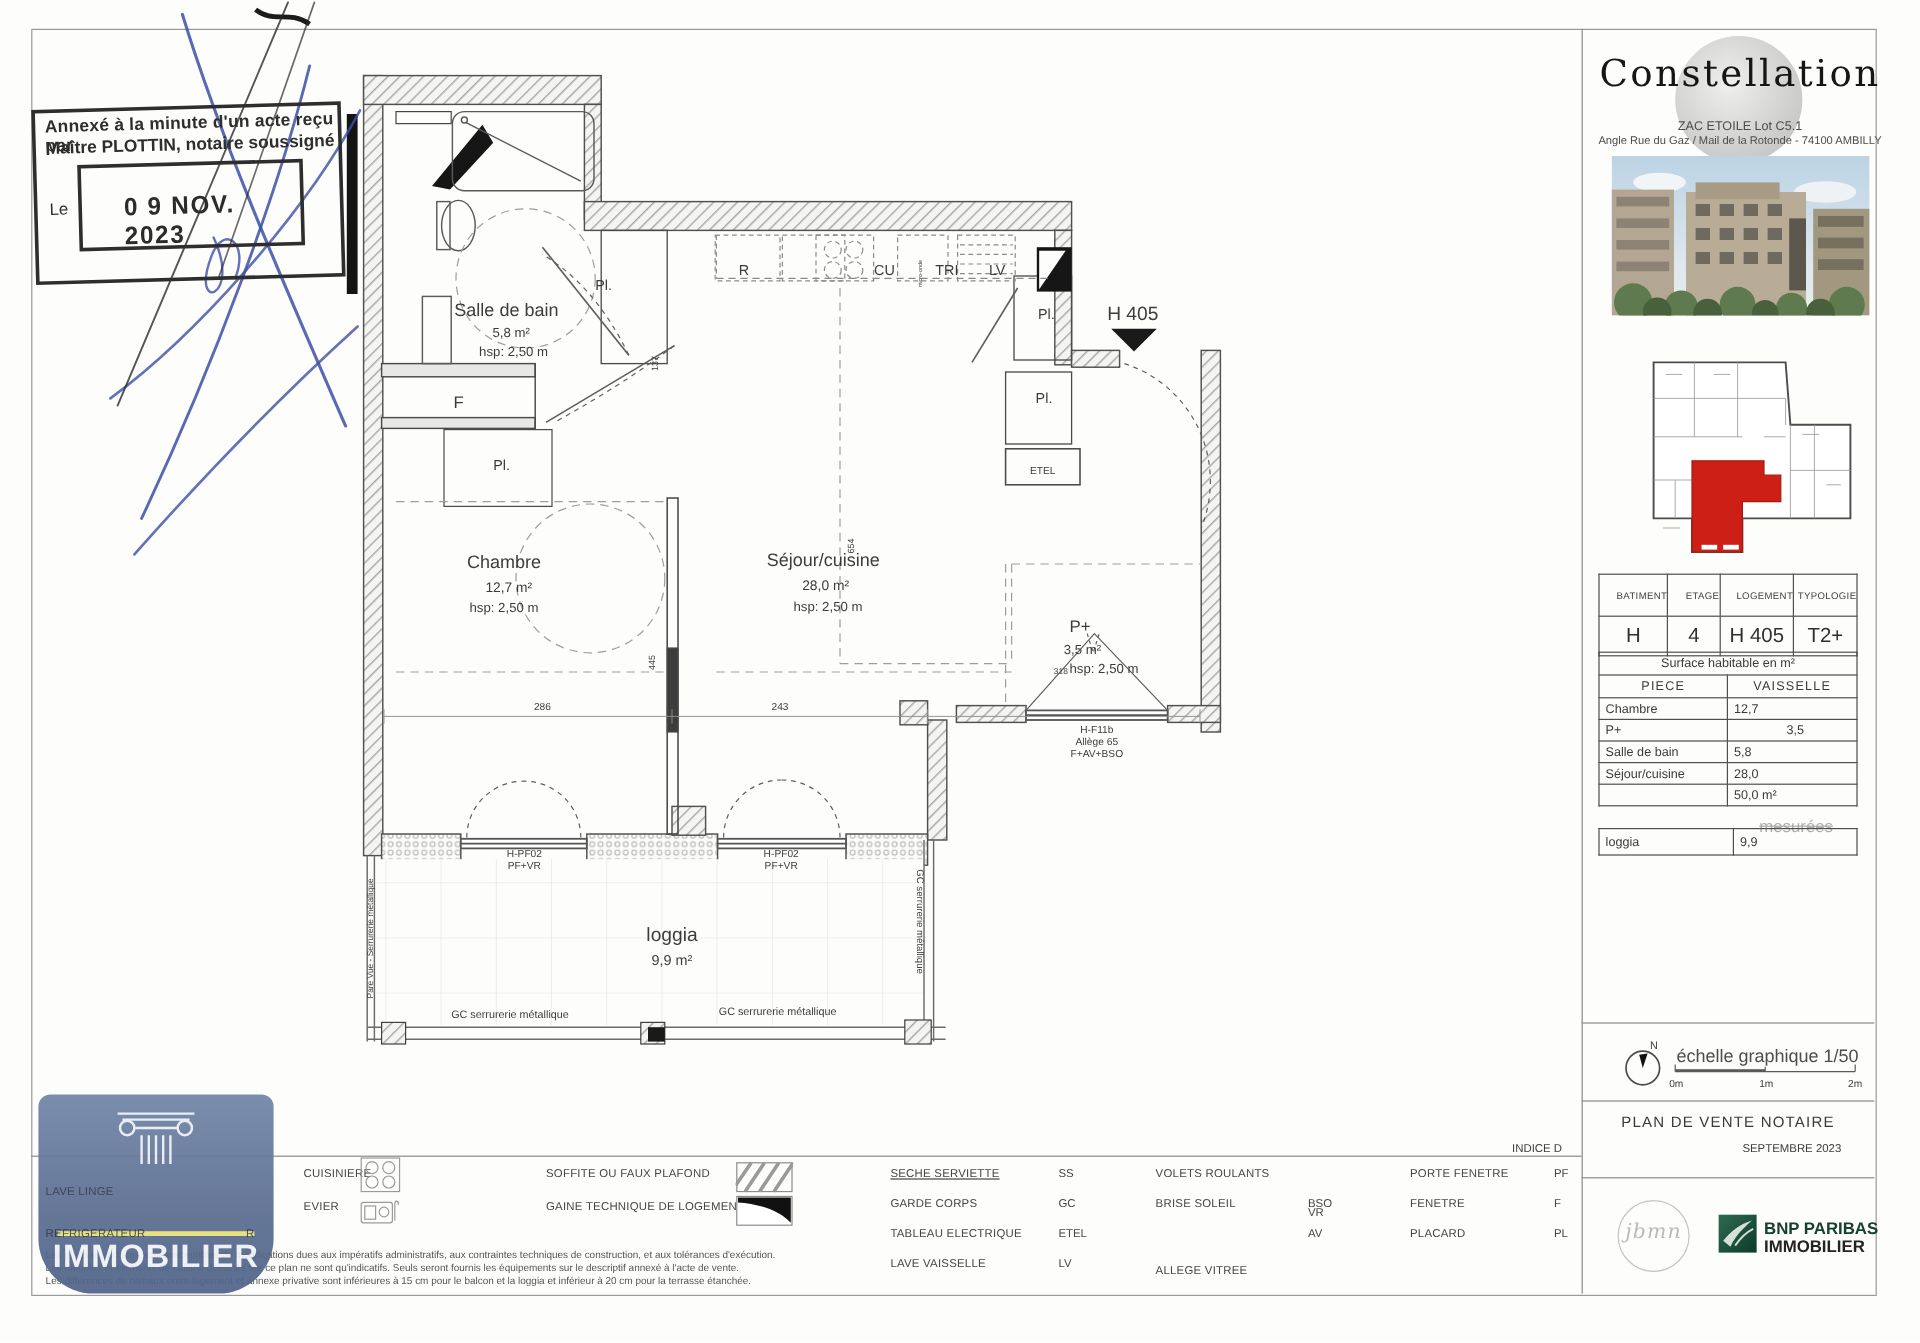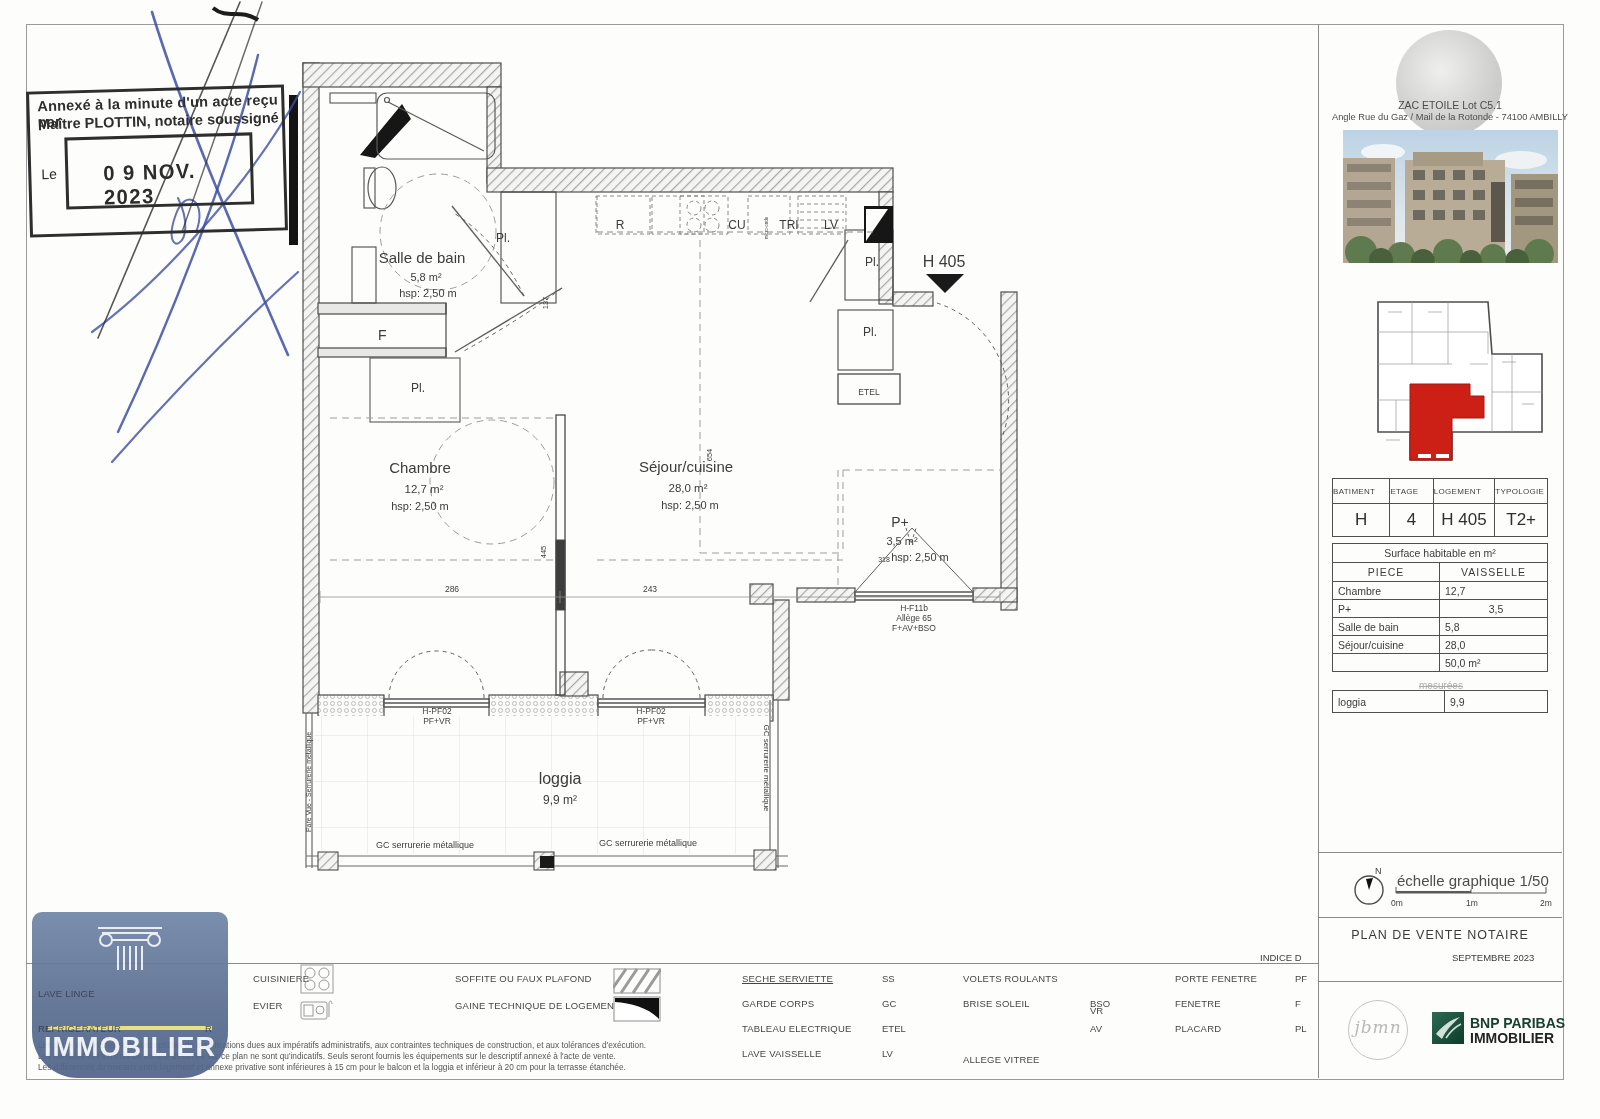--- a/index.html
+++ b/index.html
@@ -252,20 +252,21 @@
     <div class="l1">Annexé à la minute d'un acte reçu par</div>
     <div class="l2">Maître PLOTTIN, notaire soussigné</div>
     <div class="le">Le</div>
     <div class="datebox">
       <div class="date">0 9 NOV. 2023</div>
     </div>
   </div>
 
   <div class="abs" style="left:1396px;top:30px;width:106px;height:106px;border-radius:50%;
               background:radial-gradient(circle at 42% 38%, #efefee, #cfcfcd 60%, #bdbdbb);"></div>
+  <div class="t sb-title" style="left:1330px;top:44px;width:240px;text-align:center;font-size:31px;letter-spacing:2px;">Constellation</div>
   <div class="t" style="left:1330px;top:99px;width:240px;text-align:center;font-size:10.5px;color:#4c4c4c;">ZAC ETOILE Lot C5.1</div>
   <div class="t" style="left:1322px;top:112px;width:256px;text-align:center;font-size:9.3px;color:#4c4c4c;">Angle Rue du Gaz / Mail de la Rotonde - 74100 AMBILLY</div>
 
   <svg class="abs" style="left:1343px;top:130px;" width="215" height="133" viewBox="0 0 215 133">
     <defs>
       <linearGradient id="sky" x1="0" y1="0" x2="0" y2="1">
         <stop offset="0" stop-color="#bcd3e4"></stop>
           <stop offset=".7" stop-color="#dfe8ee"></stop>
           <stop offset="1" stop-color="#e9ecea"></stop>
       </linearGradient>
@@ -329,21 +330,21 @@
     <g>
       <path d="M58,92 L118,92 L118,104 L132,104 L132,126 L100,126 L100,168 L58,168 Z" fill="#cc1f15" stroke="#a81810" stroke-width="1"></path>
       <rect x="66" y="162" width="13" height="4" fill="#fff"></rect>
       <rect x="84" y="162" width="13" height="4" fill="#fff"></rect>
     </g>
   </svg>
 
   <div class="abs" style="left:1332px;top:478px;width:216px;">
     <table class="grid" style="width:216px;">
       <tbody>
-          <tr style="height:25px;font-size:8px;letter-spacing:.3px;text-align:left;color:#3f3f3f;margin-left:15px;">
+          <tr style="height:35px;font-size:8px;letter-spacing:.3px;text-align:right;color:#3f3f3f;margin-left:15px;">
         <th style="width:58px;">BATIMENT</th>
         <th style="width:44px;">ETAGE</th>
         <th style="width:62px;">LOGEMENT</th>
         <th style="width:52px;">TYPOLOGIE</th>
       </tr>
       <tr style="height:33px;font-size:17px;text-align:center;color:#2f2f2f;">
         <td>H</td>
         <td>4</td>
         <td>H 405</td>
         <td>T2+</td>
@@ -379,21 +380,21 @@
         <td style="padding-left:5px;">28,0</td>
           </tr>
       <tr style="height:18px;">
         <td style="padding-left:5px;"></td>
         <td style="padding-left:5px;">50,0 m²</td>
           </tr>
     </tbody>
       </table>
   </div>
 
-  <div class="t ghost" style="left:1419px;top:680px;font-size:10px;text-decoration:line-through;">mesurées</div>
+  <div class="t ghost" style="left:1466px;top:680px;font-size:14px;text-decoration:line-through;">mesurées</div>
   <div class="abs" style="left:1332px;top:690px;width:216px;">
     <table class="grid" style="width:216px;font-size:10.5px;color:#3b3b3b;">
       <tbody>
           <tr style="height:22px;">
         <td style="width:106px;padding-left:5px;">loggia</td>
         <td style="padding-left:5px;">9,9</td>
           </tr>
     </tbody>
       </table>
   </div>

